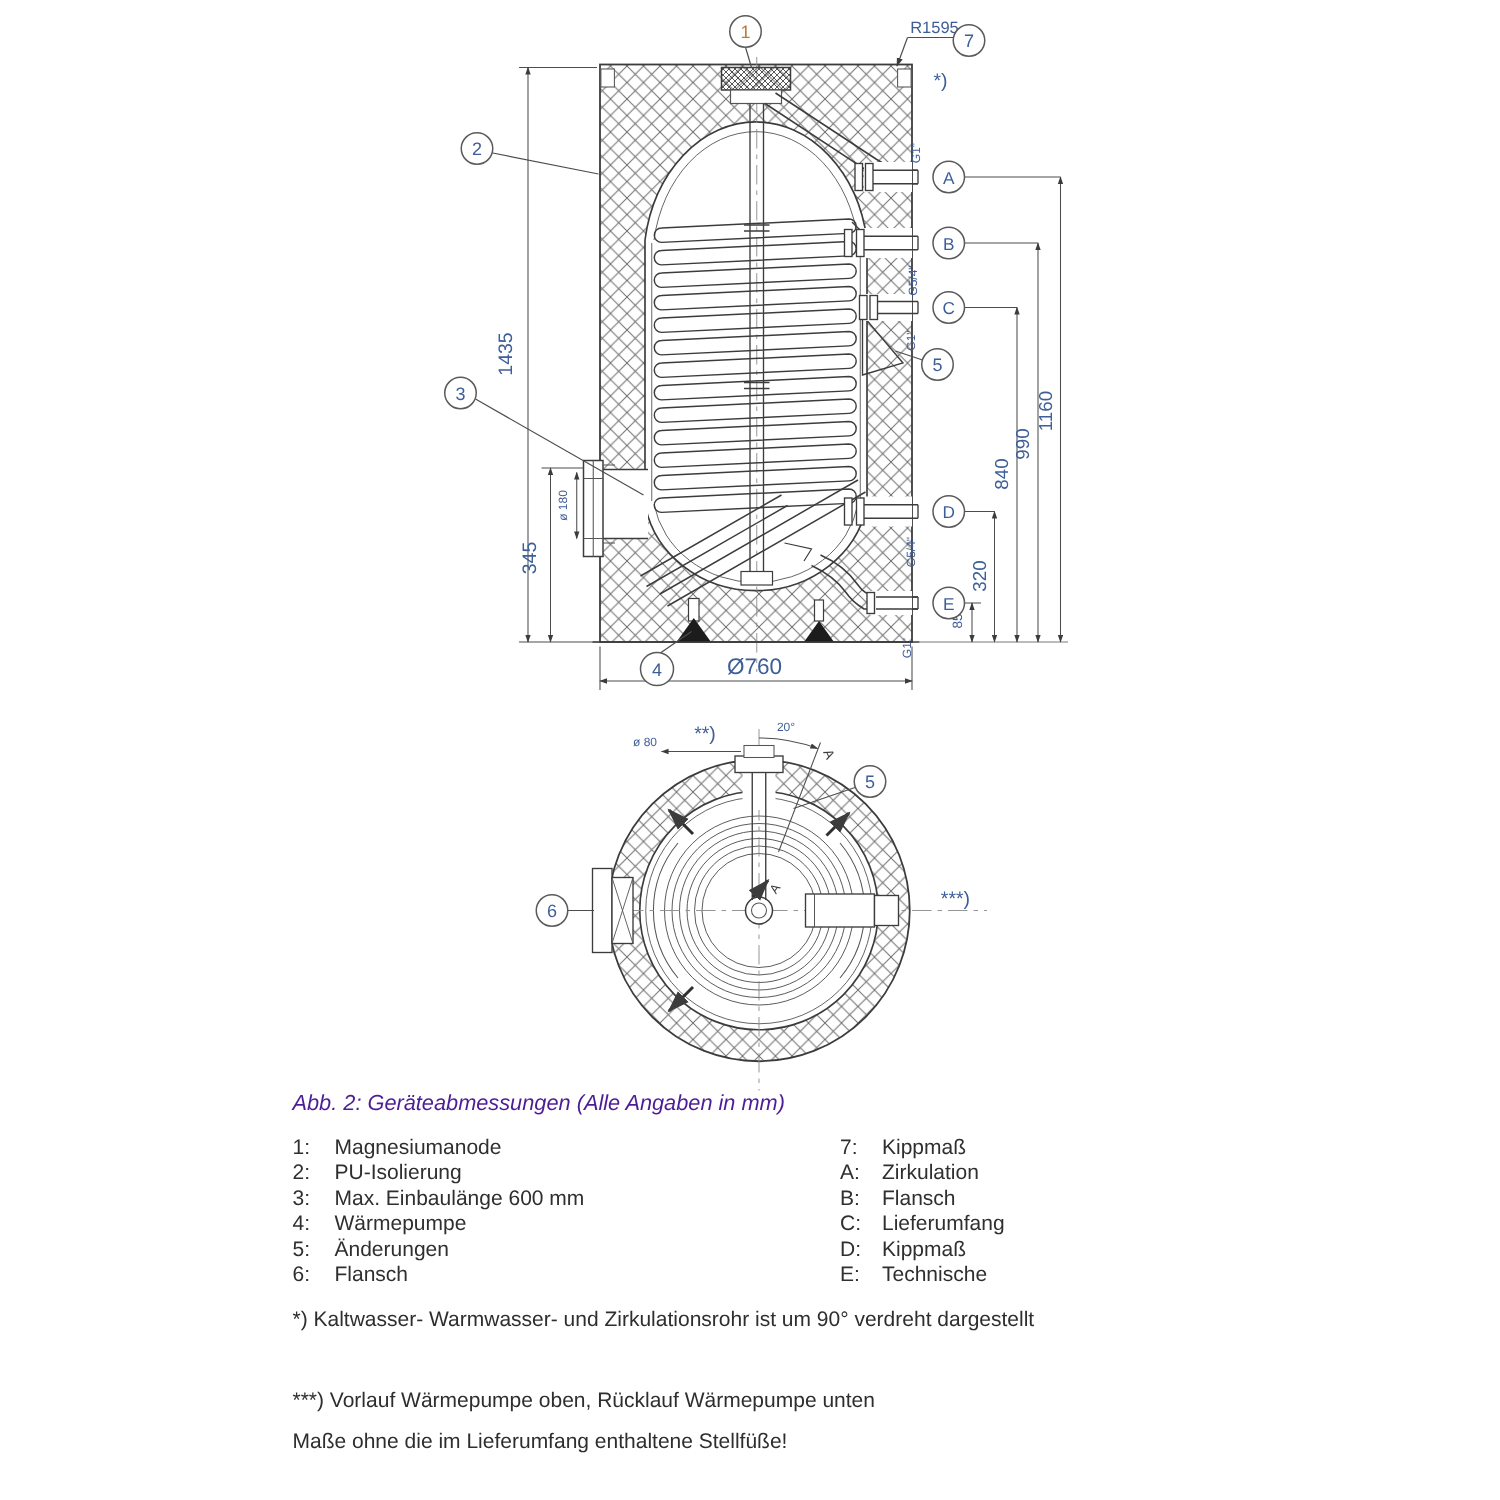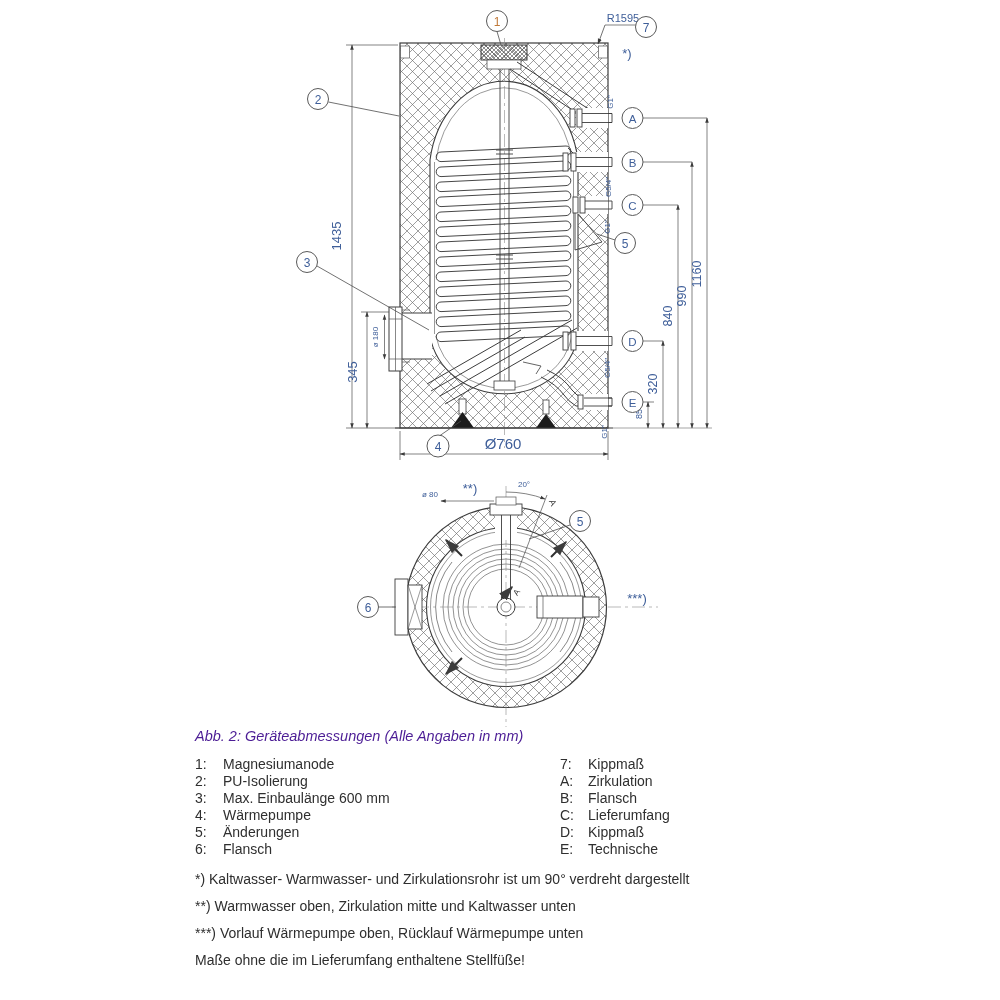--- a/index.html
+++ b/index.html
@@ -349,17 +349,16 @@
         <span class="lk">D:</span>
         <span>Kippmaß</span>
       </div>
   <div class="lrow">
         <span class="lk">E:</span>
         <span>Technische</span>
       </div>
 </div>
 
 <p class="fn fn0">*) Kaltwasser- Warmwasser- und Zirkulationsrohr ist um 90° verdreht dargestellt</p>
-<p class="fn fn1">**) Warmwasser oben, Zirkulation mitte und Kaltwasser unten</p>
 <p class="fn fn3">Maße ohne die im Lieferumfang enthaltene Stellfüße!</p>
 <p class="fn fn2">***) Vorlauf Wärmepumpe oben, Rücklauf Wärmepumpe unten</p>
 
 </div>
 
 </body></html>

